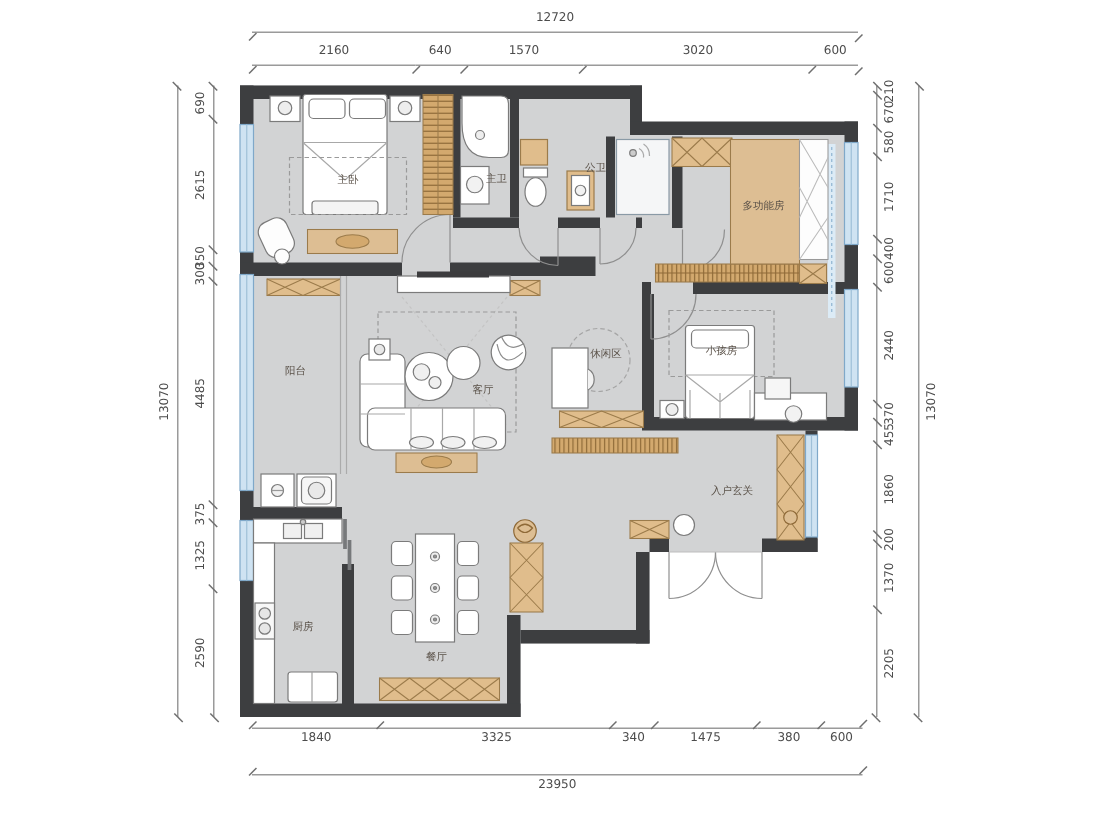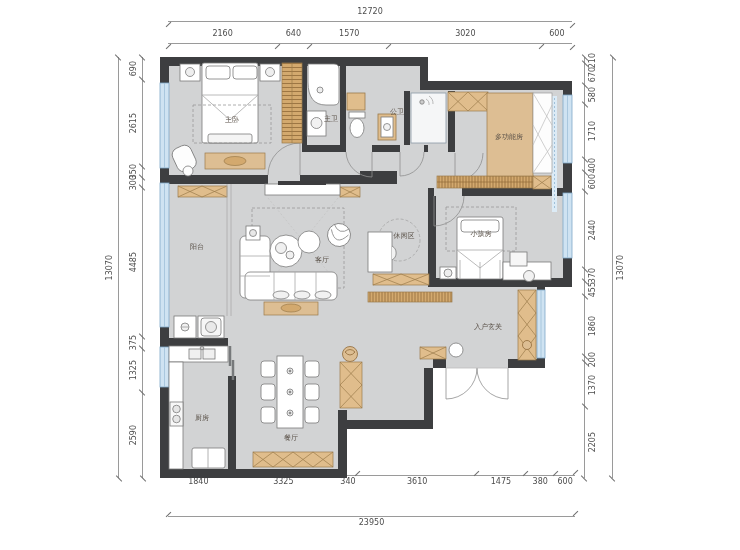--- a/index.html
+++ b/index.html
@@ -55,32 +55,29 @@
         <span>1570</span>
       </div>
     <div class="seg" style="flex:3020">
         <span>3020</span>
       </div>
     <div class="seg" style="flex:600">
         <span>600</span>
       </div>
   </div>
 
-  <div class="dimrow d-bot" style="left:168px;top:475px;width:407px;">
+  <div class="dimrow d-bot" style="left:168px;top:485px;width:407px;">
     <div class="seg" style="flex:1840">
         <span>1840</span>
       </div>
     <div class="seg" style="flex:3325">
         <span>3325</span>
       </div>
     <div class="seg" style="flex:595">
         <span>340</span>
-      </div>
-    <div class="seg" style="flex:3610">
-        <span>3610</span>
       </div>
     <div class="seg" style="flex:1475">
         <span>1475</span>
       </div>
     <div class="seg" style="flex:910">
         <span>380</span>
       </div>
     <div class="seg" style="flex:600">
         <span>600</span>
       </div>

